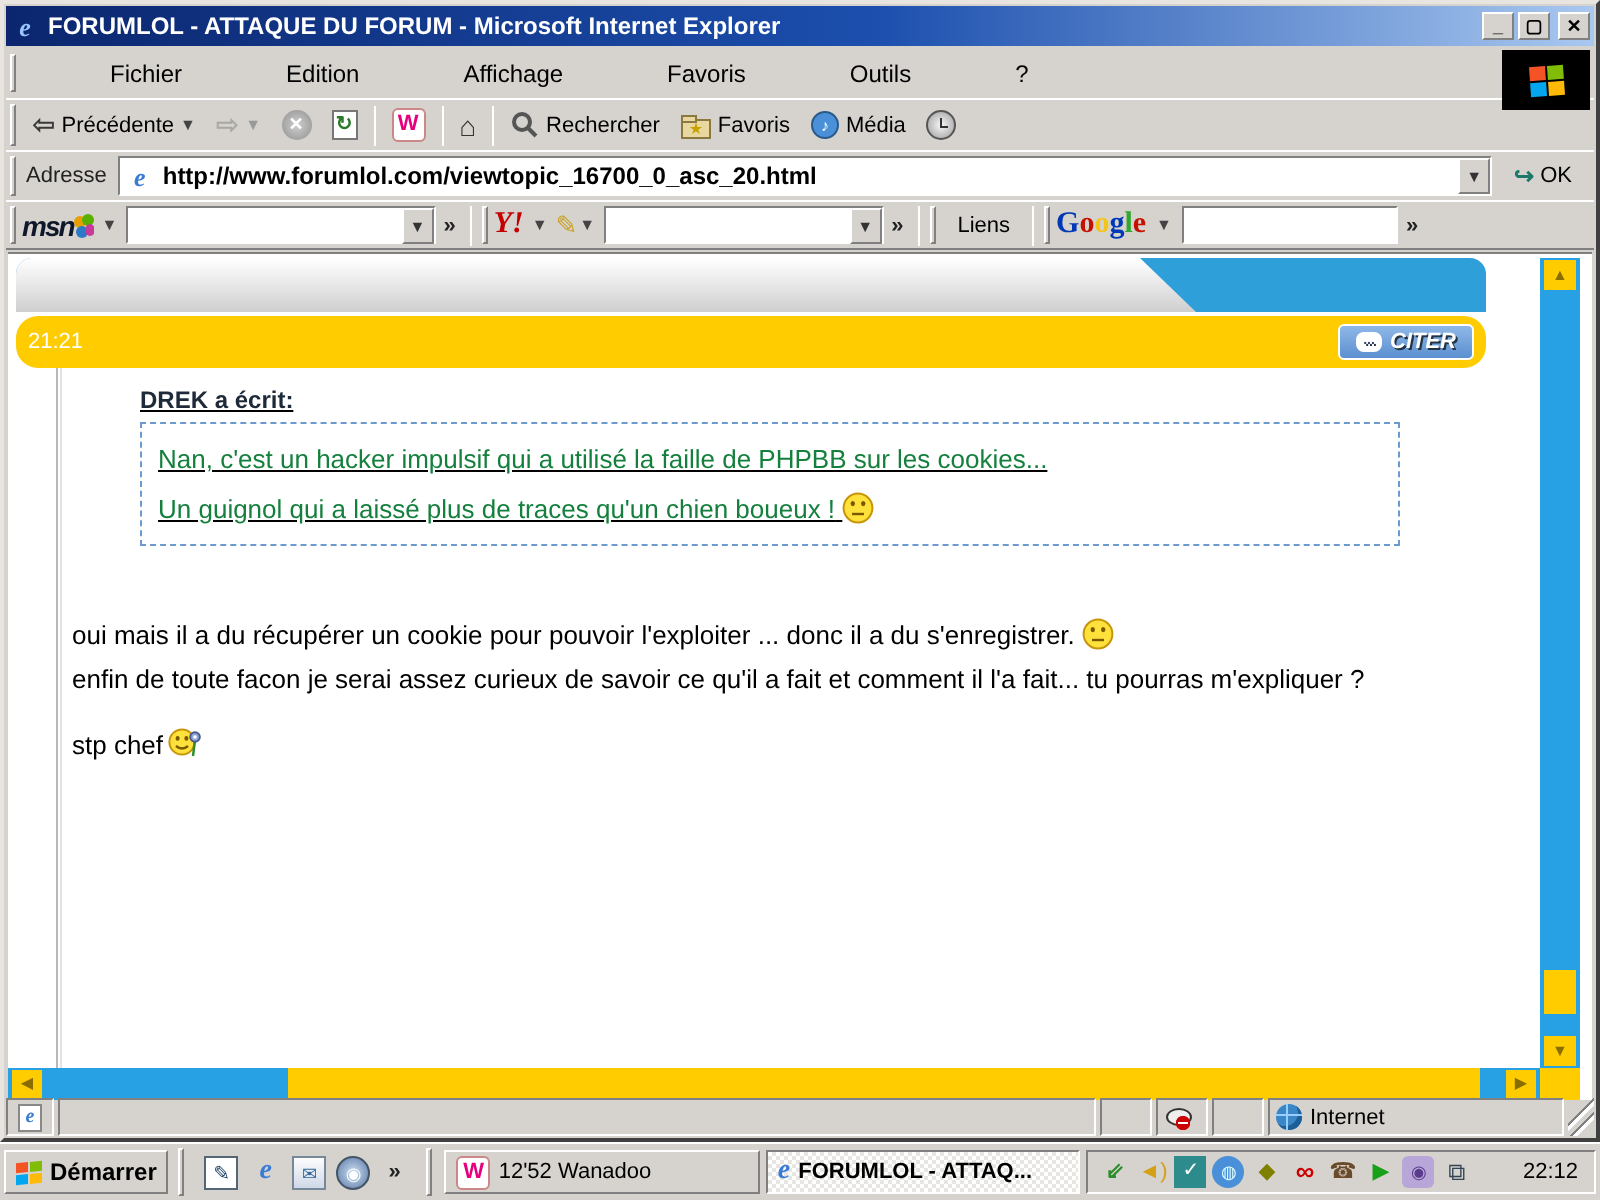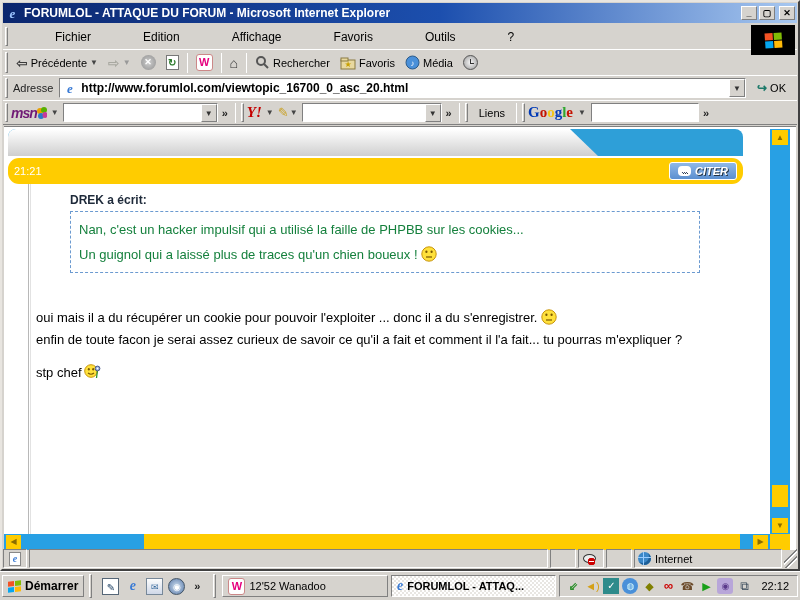--- a/index.html
+++ b/index.html
@@ -65,21 +65,21 @@
   .drop-btn { width:16px; height:18px; text-align:center; font-size:8px; line-height:17px; color:#333; }
   .go-btn { display:flex; align-items:center; gap:3px; padding:1px 7px; margin:0 4px; height:20px; }
   .go-arr { color:#1d7a6a; font-weight:bold; font-size:12px; }
 
   .toolbar3 { position:absolute; left:1px; top:98px; right:1px; height:25px;
     display:flex; align-items:center; font-size:11px; border-top:1px solid #fff;
     border-bottom:1px solid #808080; }
   .combo { height:19px; display:flex; align-items:center; background:#fff; }
   .combo .fill { height:100%; }
   .chev { font-weight:bold; padding:0 4px; color:#222; }
-  .msn-logo { font:bold italic 14px/14px "Liberation Sans",sans-serif; color:#701a75; letter-spacing:-1px; }
+  .msn-logo { font:bold italic 14px/14px "Liberation Sans",sans-serif; color:#0f172a; letter-spacing:-1px; }
   .yahoo-logo { font:bold italic 15px/15px "Liberation Serif",serif; color:#c40000; }
   .pencil-ic { color:#c9a227; font-size:13px; }
   .liens-btn { padding:2px 8px; }
   .g1,.g4{color:#0039b6}.g2,.g6{color:#c41200}.g3{color:#f3c518}.g5{color:#30a72f}
   .google-logo { font:bold 15px/15px "Liberation Serif",serif; letter-spacing:0; }
 
   
   .content { position:absolute; left:2px; top:124px; right:2px; height:424px;
     background:#fff; overflow:hidden; border-top:1px solid #808080; }
   .content:before { content:""; position:absolute; left:24px; top:56px; bottom:0;
@@ -95,21 +95,21 @@
   .post-time { color:#fff; font-size:11px; flex:1; }
   .citer-btn { display:flex; align-items:center; gap:4px; background:linear-gradient(#8fb8e8,#5b8fd0);
     border:1px solid #fff; border-radius:3px; padding:2px 8px;
     color:#fff; font:bold italic 11px/12px "Liberation Sans",sans-serif;
     text-shadow:1px 1px 0 #234; }
   .bubble-ic { width:13px; height:10px; background:#fff; border-radius:4px;
     color:#346; font:bold 7px/9px sans-serif; text-align:center; }
 
   .postarea { position:absolute; left:4px; top:58px; width:735px; bottom:0;
     font-size:13px; color:#000; overflow:hidden; }
-  .quote-wrap { margin:8px 0 0 62px; width:630px; }
+  .quote-wrap { margin:8px 0 0 62px; width:630px;text-decoration:underline; }
   .quote-title { font-weight:bold; font-size:12px; color:#1e2a3a; margin-bottom:4px; }
   .quote-box { border:1px dashed #6b9ad0; padding:5px 8px; color:#15803d; line-height:25px; }
   .msg { margin:34px 10px 0 28px; line-height:22px; width:680px; }
   .stp { margin:13px 0 0 28px; display:flex; align-items:center; gap:2px; }
   .sig { margin:84px 0 0 28px; line-height:23px; }
   .sig-line { width:137px; border-top:1px solid #444; margin-bottom:6px; }
   .smiley { vertical-align:-3px; }
 
   
   .vscroll { position:absolute; right:6px; top:2px; width:20px; bottom:16px; background:#28a0e4; }
@@ -163,21 +163,21 @@
   .ie-small { color:#3a7bd5; font:bold italic 14px/16px "Liberation Serif",serif; }
   .mail-ic { background:linear-gradient(#fdfdfd,#cfd8e8); border:1px solid #789; color:#369; font-size:9px; }
   .mp-ic { border-radius:50%; background:radial-gradient(#cfe0f0,#5878a8); border:1px solid #456; color:#fff; font-size:9px; }
   .task-btn { display:flex; align-items:center; gap:4px; height:22px; padding:0 5px;
     width:170px; overflow:hidden; white-space:nowrap; }
   .task-btn.active { border-color:#808080 #fff #fff #808080;
     background:repeating-conic-gradient(#e8e6e2 0 25%, #fff 0 50%) 0 0/4px 4px; font-weight:bold; }
   .tray { margin-left:auto; display:flex; align-items:center; gap:3px; height:22px;
     padding:0 8px 0 5px; border:1px solid; border-color:#808080 #fff #fff #808080; }
   .tray-ic { width:16px; height:16px; text-align:center; font-size:11px; line-height:16px; }
-  .clock { margin-left:6px; font-size:11px; }
+  .clock { margin-left:22px; font-size:11px; }
 
   .t-eject { color:#2a8f2a; font-weight:bold; }
   .t-vol { color:#d4a017; }
   .t-av { background:#2e8b8b; color:#fff; font-size:10px; }
   .t-glb { border-radius:50%; background:#4a90d9; color:#dff; font-size:9px; }
   .t-nv { color:#808000; }
   .t-inf { color:#cc0000; font-weight:bold; font-size:13px; }
   .t-tel { color:#6b4a2a; }
   .t-play { color:#19a019; }
   .t-cam { background:#b8a6d9; border-radius:3px; color:#5a3a8a; font-size:9px; }

